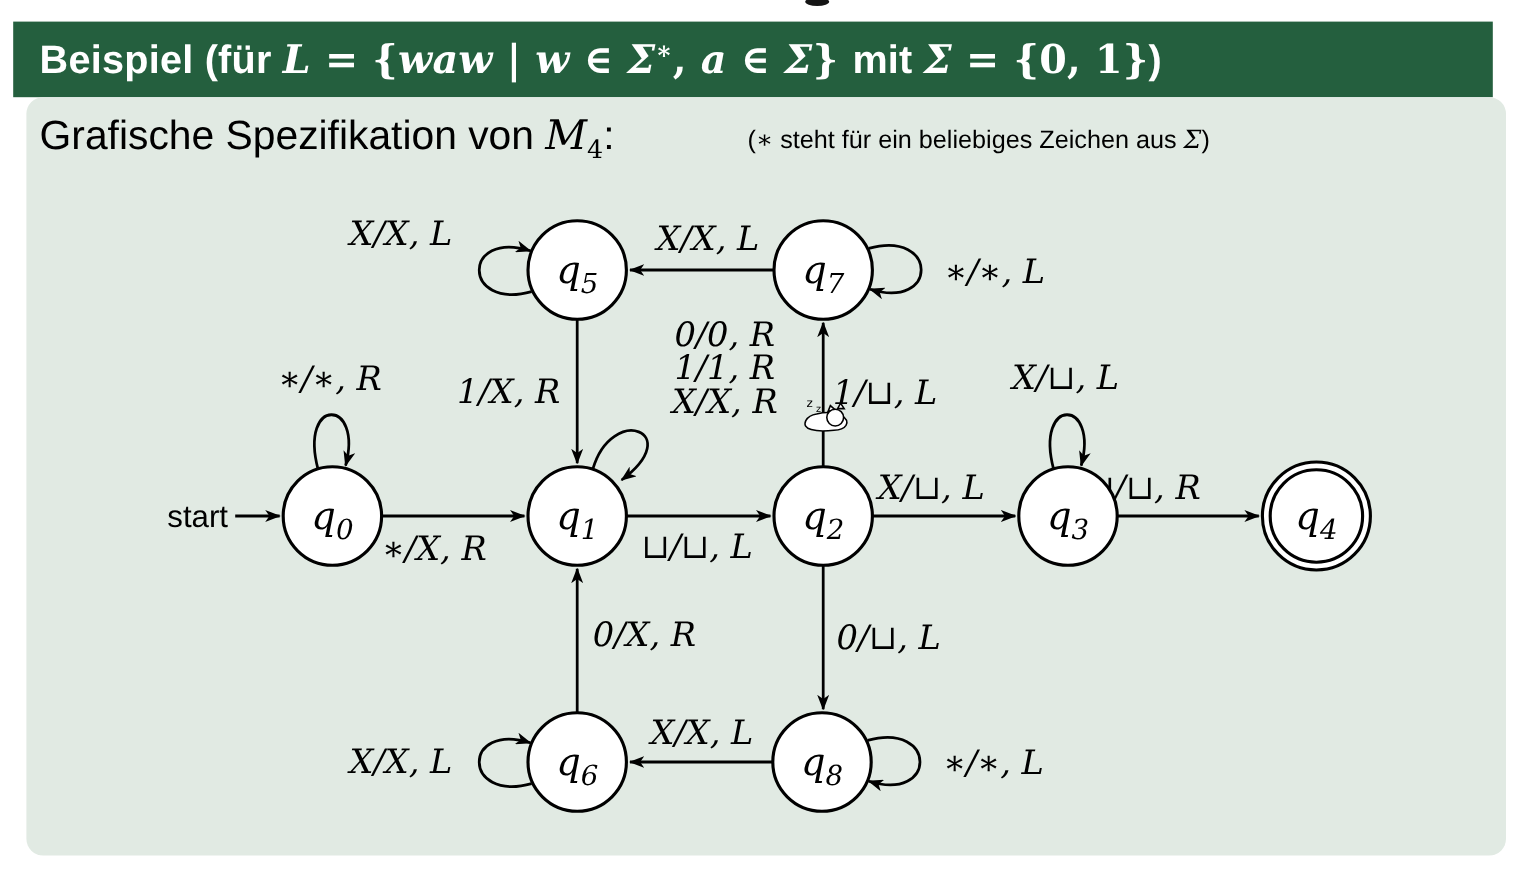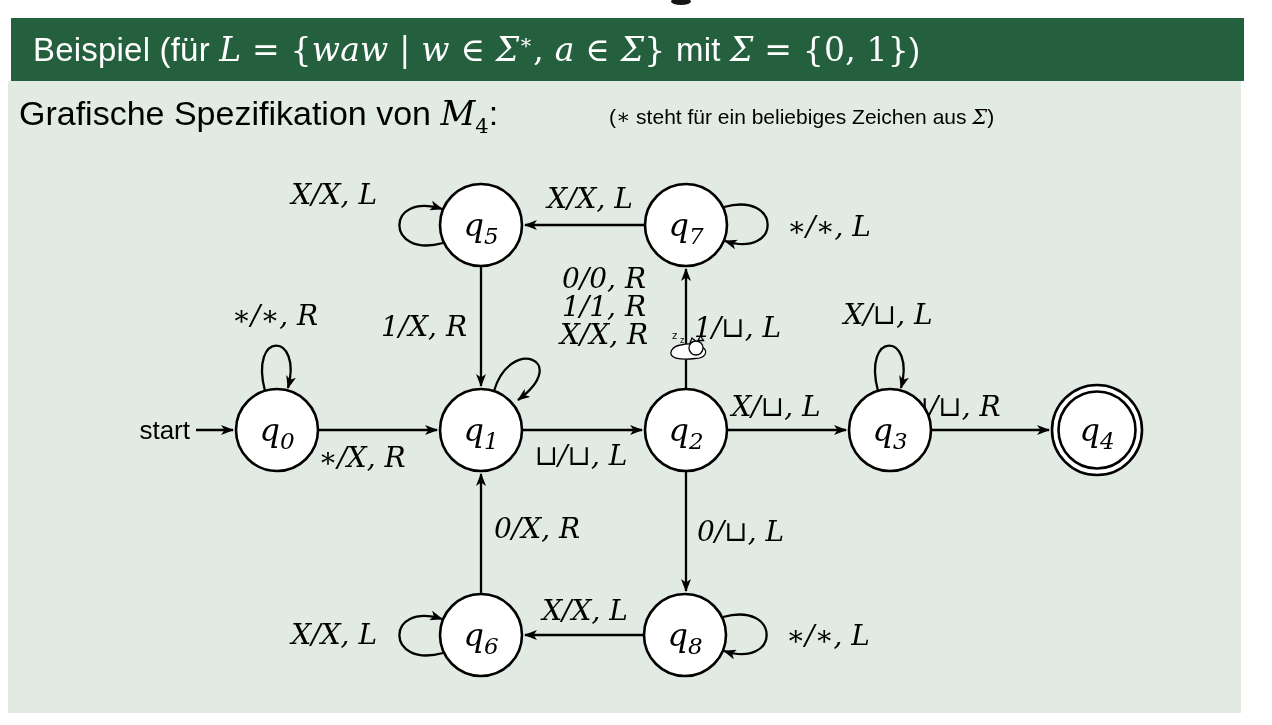--- a/index.html
+++ b/index.html
@@ -10,23 +10,23 @@
     --ink:#000000;
   }
   html,body{margin:0;padding:0;}
   body{width:1272px;height:725px;background:var(--page-bg);font-family:"Liberation Sans",sans-serif;}
   .page{position:relative;width:1272px;height:725px;background:var(--page-bg);overflow:hidden;}
 
   .title-bar{
     position:absolute;left:11px;top:18px;width:1233px;height:63px;
     background:var(--header-bg);color:var(--header-text);
     display:flex;align-items:center;padding-left:22px;box-sizing:border-box;
-    font-size:33px;letter-spacing:.2px;
+    font-size:33px;letter-spacing:.2px;font-weight:bold;
   }
-  .panel{position:absolute;left:8px;top:81px;width:1233px;height:632px;background:var(--body-bg);}
+  .panel{position:absolute;left:22px;top:81px;width:1233px;height:632px;background:var(--body-bg);border-radius:14px;}
 
   .subtitle{position:absolute;left:11px;top:15px;font-size:34px;color:var(--ink);line-height:1;white-space:nowrap;}
   .note{position:absolute;left:601px;top:25px;font-size:21px;color:var(--ink);line-height:1;white-space:nowrap;text-align:center;}
 
   
   .it{font-family:"DejaVu Serif","DejaVu Sans",serif;font-style:italic;}
   .rm{font-family:"DejaVu Serif","DejaVu Sans",serif;font-style:normal;}
   .sup{font-family:"DejaVu Serif","DejaVu Sans",serif;vertical-align:super;font-size:62%;font-style:normal;}
   .sub{font-family:"DejaVu Serif","DejaVu Sans",serif;vertical-align:sub;font-size:62%;font-style:normal;}
 

